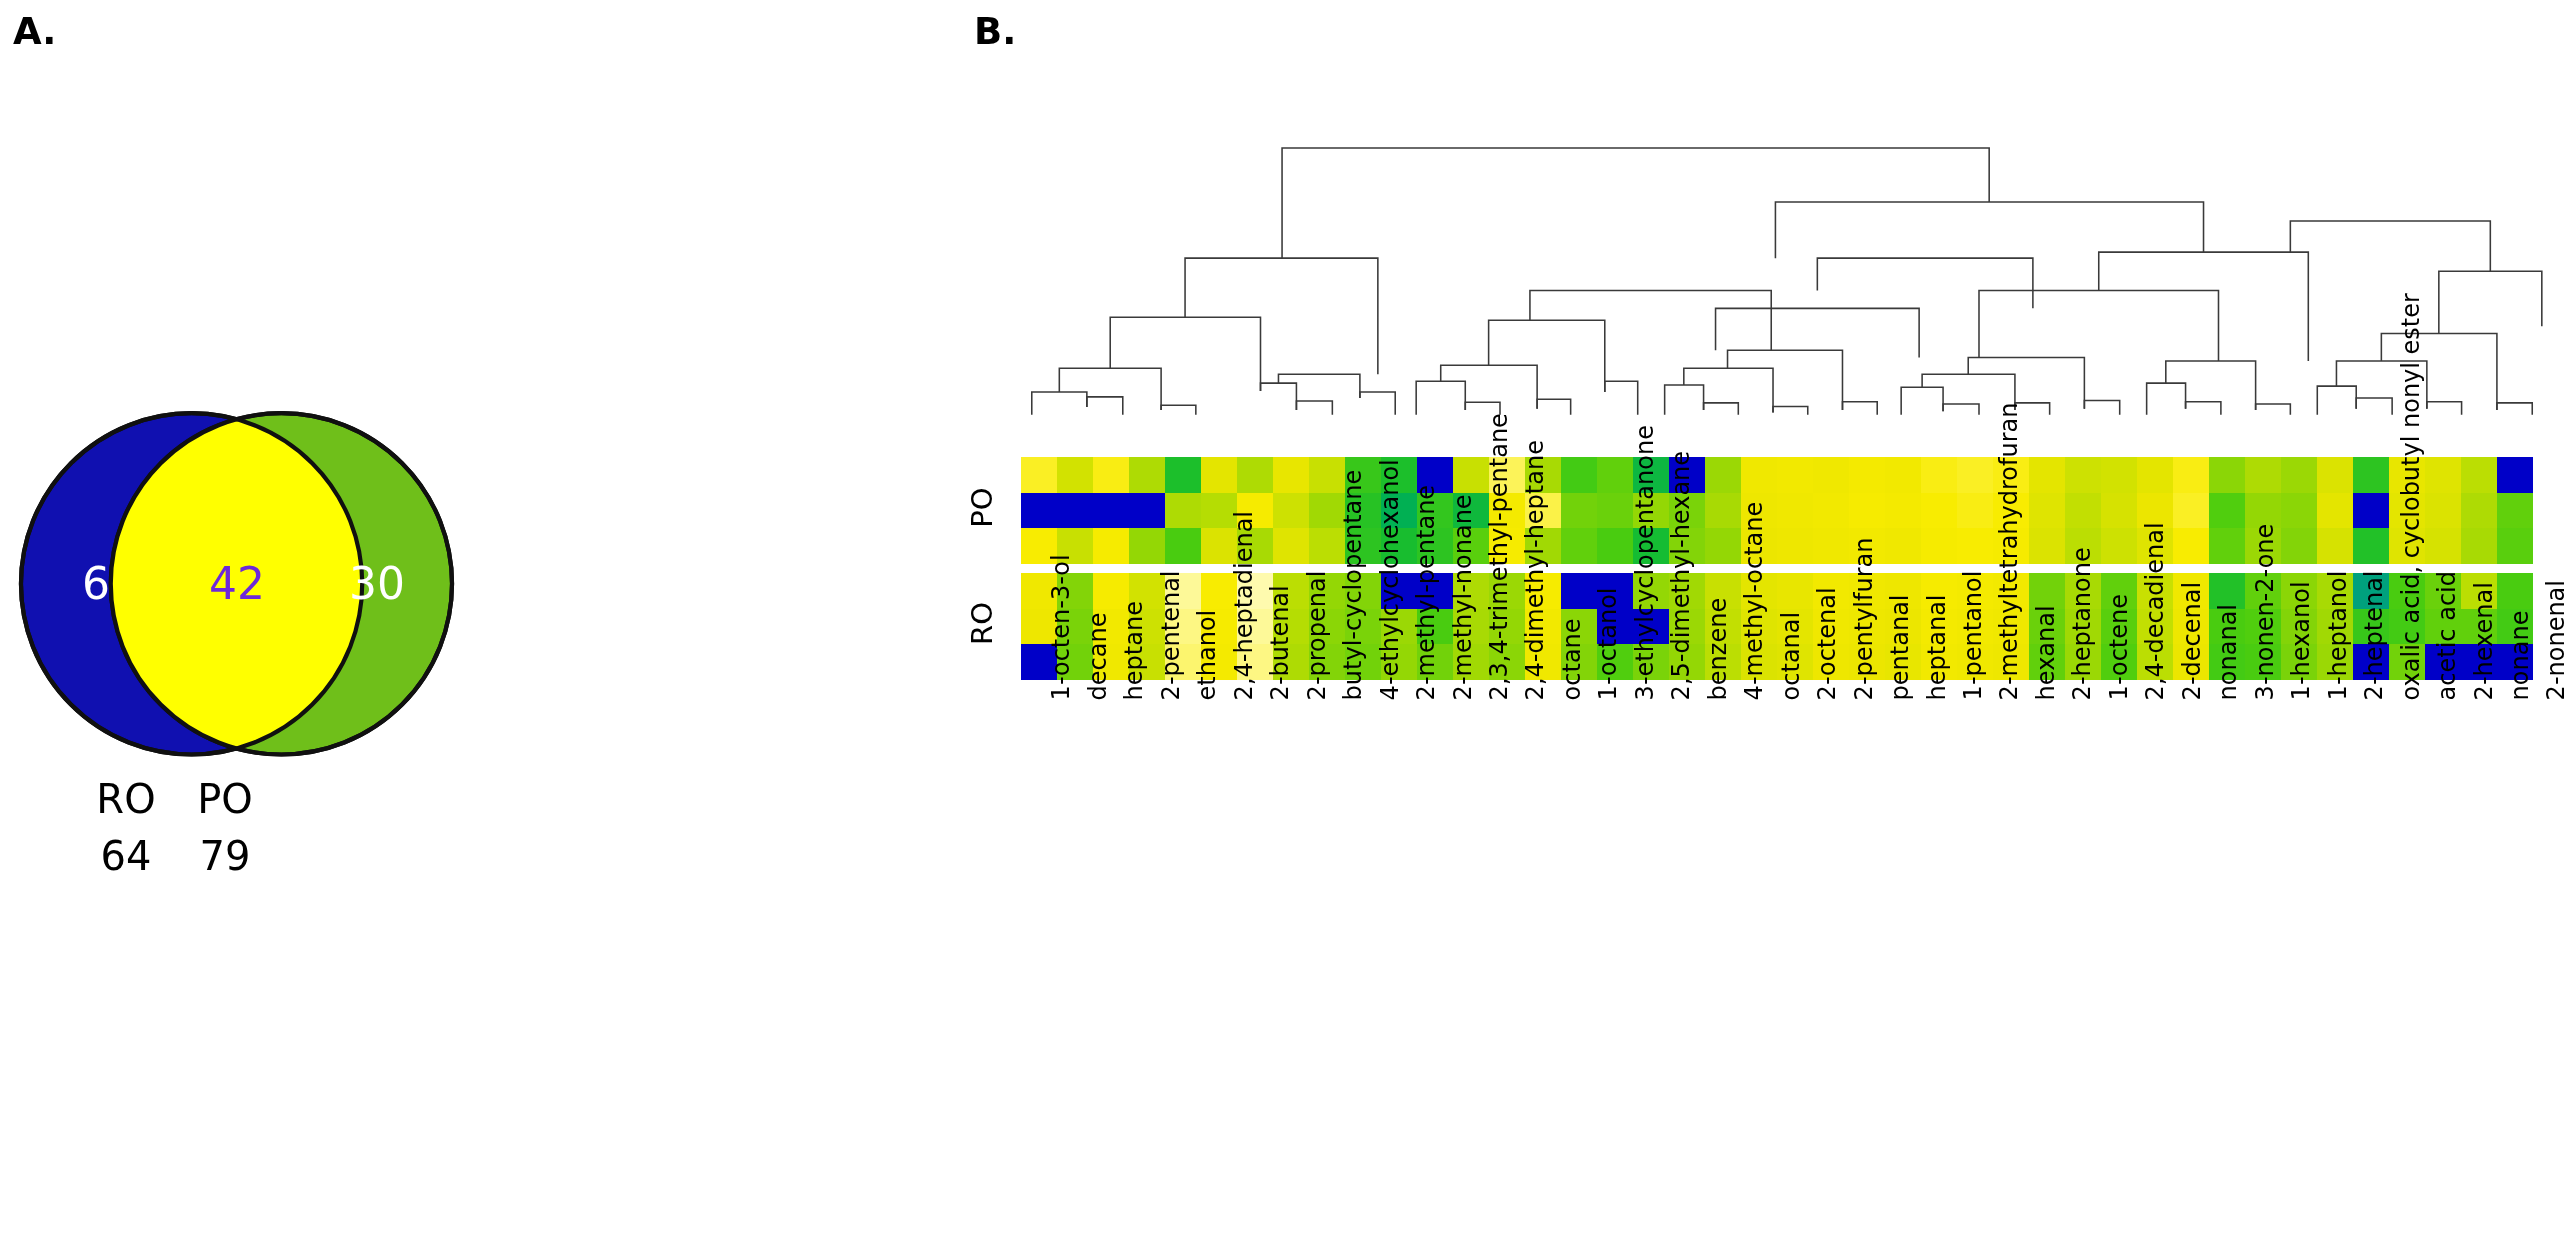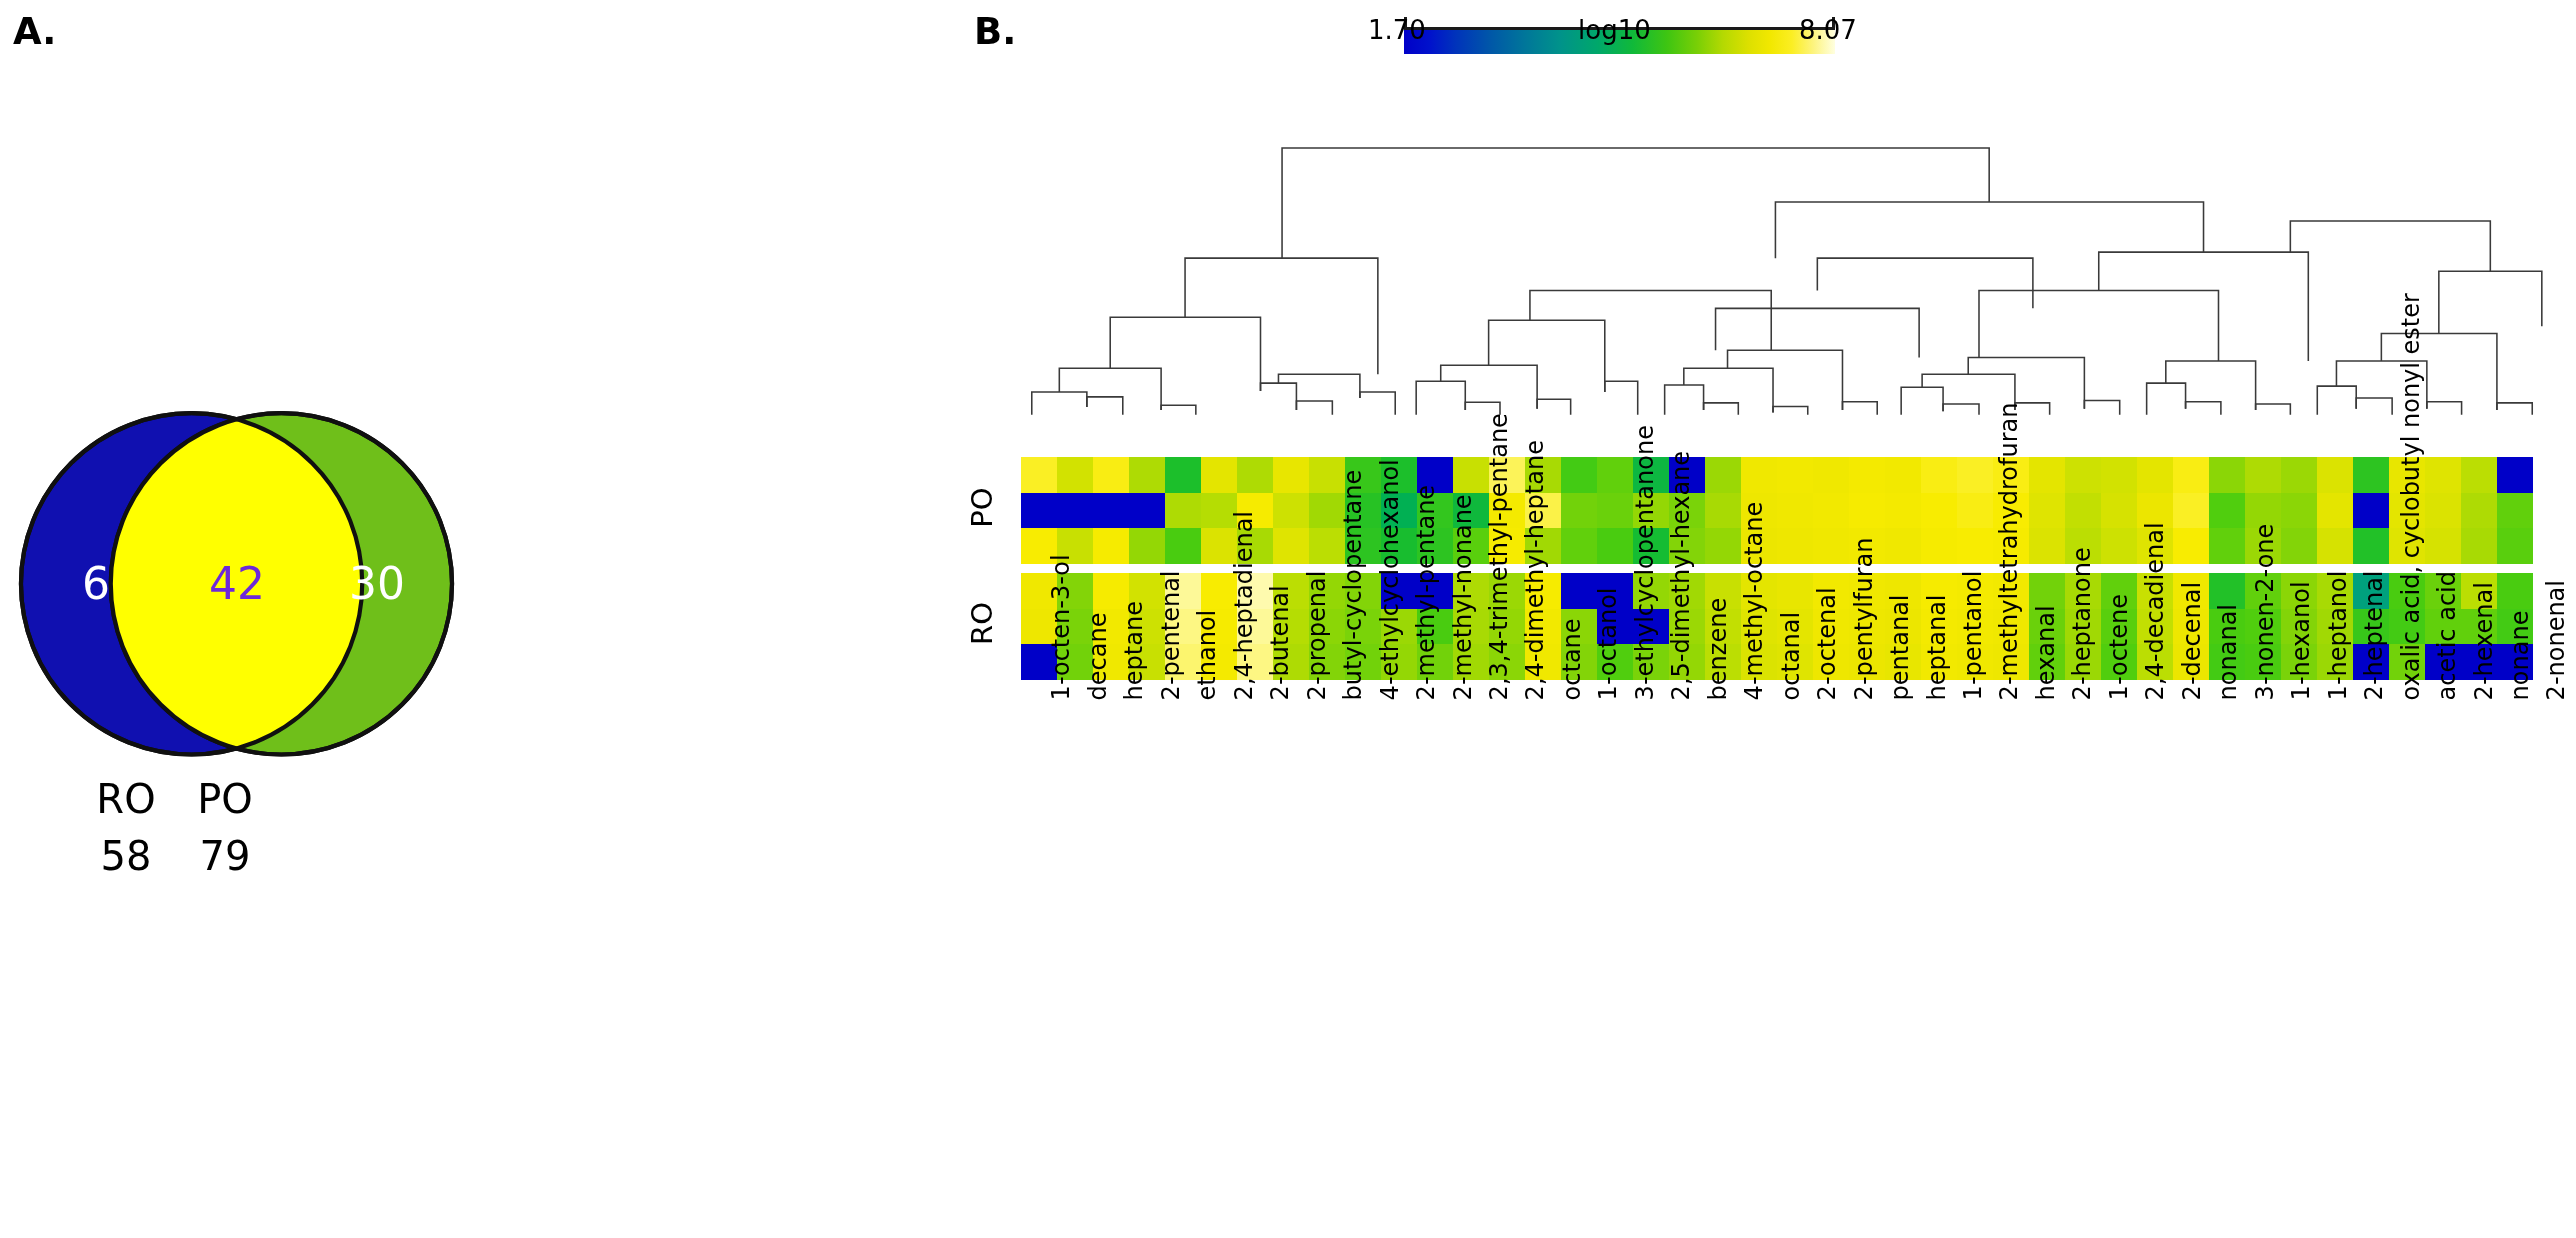--- a/index.html
+++ b/index.html
@@ -79,38 +79,29 @@
     </g>
     <circle cx="320" cy="975" r="285" fill="none" stroke="#101010" stroke-width="7"></circle>
     <circle cx="470" cy="975" r="285" fill="none" stroke="#101010" stroke-width="7"></circle>
   </svg>
 
   <div class="venn-count" style="left:48px;top:562px;width:96px;color:#ffffff;">6</div>
   <div class="venn-count" style="left:189px;top:562px;width:96px;color:#6d28d9;">42</div>
   <div class="venn-count" style="left:329px;top:562px;width:96px;color:#ffffff;">30</div>
 
   <div class="venn-setlabel" style="left:72px;top:779px;width:108px;">RO</div>
-  <div class="venn-setlabel" style="left:72px;top:836px;width:108px;">58</div>
+  <div class="venn-setlabel" style="left:72px;top:836px;width:108px;">64</div>
   <div class="venn-setlabel" style="left:171px;top:779px;width:108px;">PO</div>
   <div class="venn-setlabel" style="left:171px;top:836px;width:108px;">79</div>
 </div>
 
 <div id="panel-b-letter" class="panel-letter">B.</div>
 
 <div id="panel-b">
 
-  <div id="cbar-wrap">
-    <div id="cbar-rule"></div>
-    <div id="cbar-tick-l"></div>
-    <div id="cbar-tick-r"></div>
-    <div id="cbar-grad"></div>
-    <div id="cbar-min" class="cbar-lab">1.70</div>
-    <div id="cbar-title" class="cbar-lab">log10</div>
-    <div id="cbar-max" class="cbar-lab">8.07</div>
-  </div>
 
   <svg id="dendro" viewBox="0 0 2557 520" preserveAspectRatio="none">
     <g fill="none" stroke="#3a3a3a" stroke-width="2.6">
 
       <path d="M18,508 V470 H110 V495"></path>
       <path d="M110,495 V478 H170 V508"></path>
       <path d="M64,470 V430 H234 V500"></path>
       <path d="M234,500 V492 H292 V508"></path>
       <path d="M149,430 V345 H400 V468"></path>
       <path d="M400,468 V455 H460 V500"></path>

